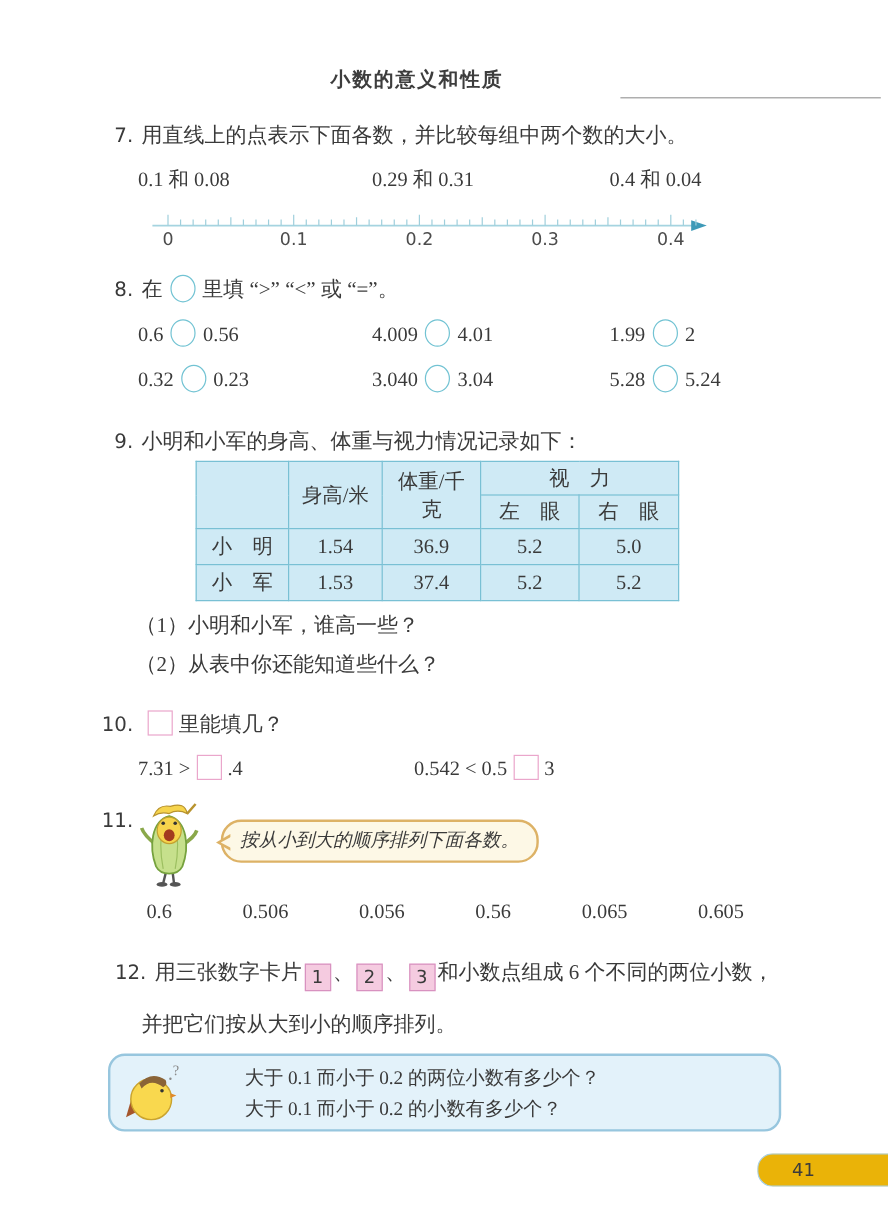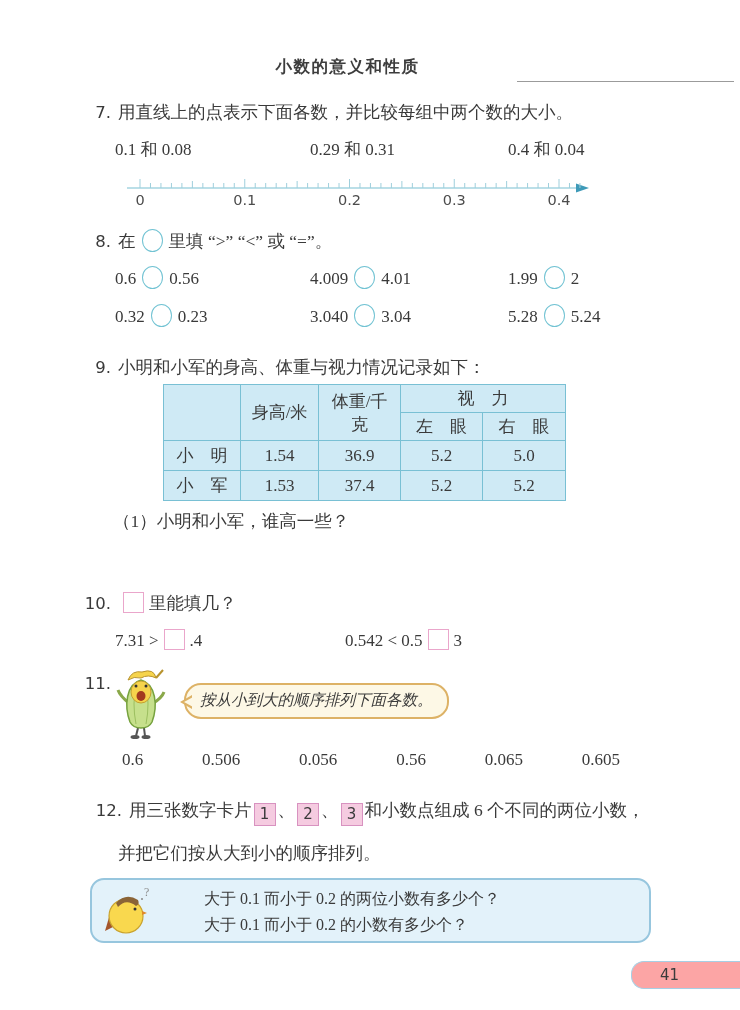--- a/index.html
+++ b/index.html
@@ -65,21 +65,21 @@
   
   #values-row{top:750px;left:122px;width:498px;display:flex;
     justify-content:space-between;font-size:17px;}
 
   
   #bottom-box{top:878px;left:90px;width:557px;height:61px;background:#e3f2fa;
     border:2px solid #97c6de;border-radius:14px;}
   #bottom-box .qtext{position:absolute;left:112px;top:6px;font-size:16px;line-height:26px;}
 
   
-  #page-badge{top:961px;left:631px;width:109px;height:26px;background:#fca5a5;
+  #page-badge{top:961px;left:631px;width:109px;height:26px;background:#eab308;
     border:1px solid #a6cfe4;border-right:none;border-radius:13px 0 0 13px;}
   #page-badge span{display:inline-block;padding-left:28px;line-height:26px;
     font-family:"DejaVu Sans",sans-serif;font-size:15px;color:#3b3b3b;}
 </style>
 </head>
 <body>
 
 <div id="page">
 
   <div class="abs hdr-title">小数的意义和性质</div>
@@ -197,20 +197,21 @@
       <td>小　军</td>
       <td class="num">1.53</td>
       <td class="num">37.4</td>
       <td class="num">5.2</td>
       <td class="num">5.2</td>
     </tr>
   </tbody>
     </table>
 
   <div class="abs" style="top:509px;left:113px;font-size:17.5px;text-align:right;">（1）小明和小军，谁高一些？</div>
+  <div class="abs" style="top:541px;left:113px;font-size:17.5px;">（2）从表中你还能知道些什么？</div>
 
   <div class="abs pline" style="top:592px;">
     <span class="pnum">10.</span><span class="ptext"><span class="pink-box"></span><span>里能填几？</span></span>
   </div>
   <div class="abs" style="top:629px;left:0;width:100%;font-size:17px;">
     <span class="abs num" style="left:115px;"><span>7.31 &gt;</span><span class="pink-box"></span><span>.4</span></span>
     <span class="abs num" style="left:345px;"><span>0.542 &lt; 0.5</span><span class="pink-box"></span><span>3</span></span>
   </div>
 
   <div class="abs pline" style="top:672px;">

